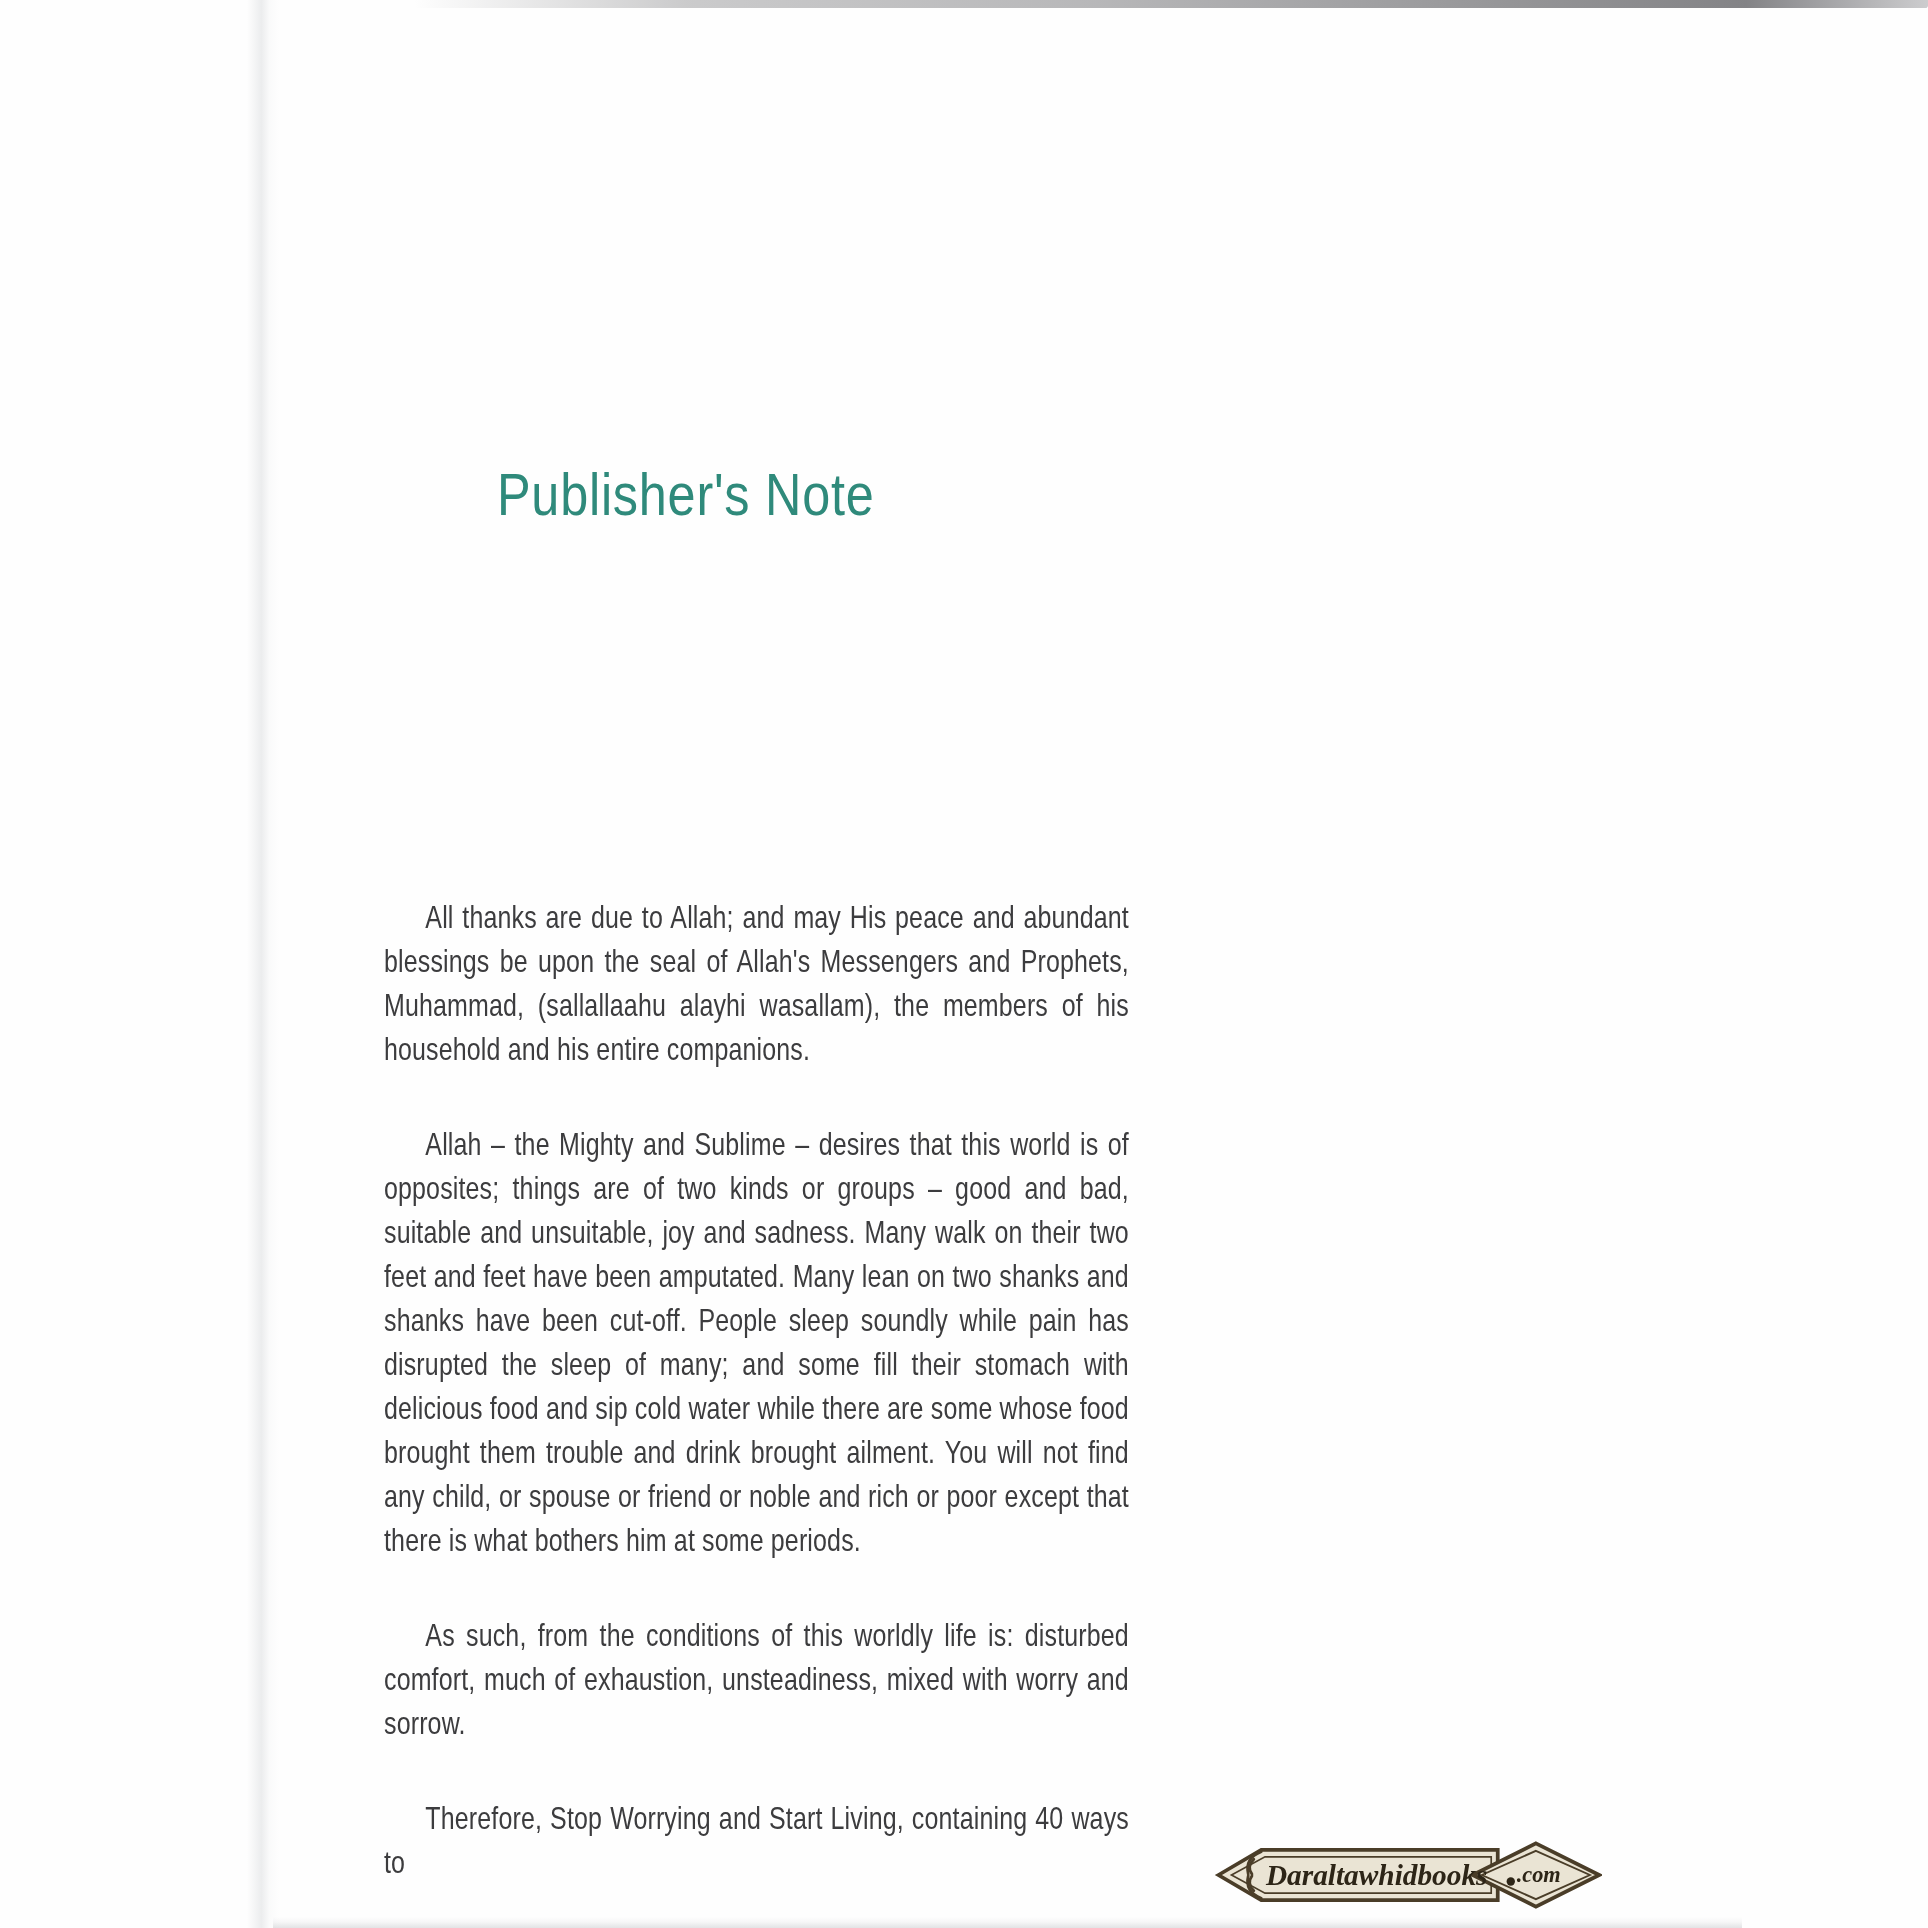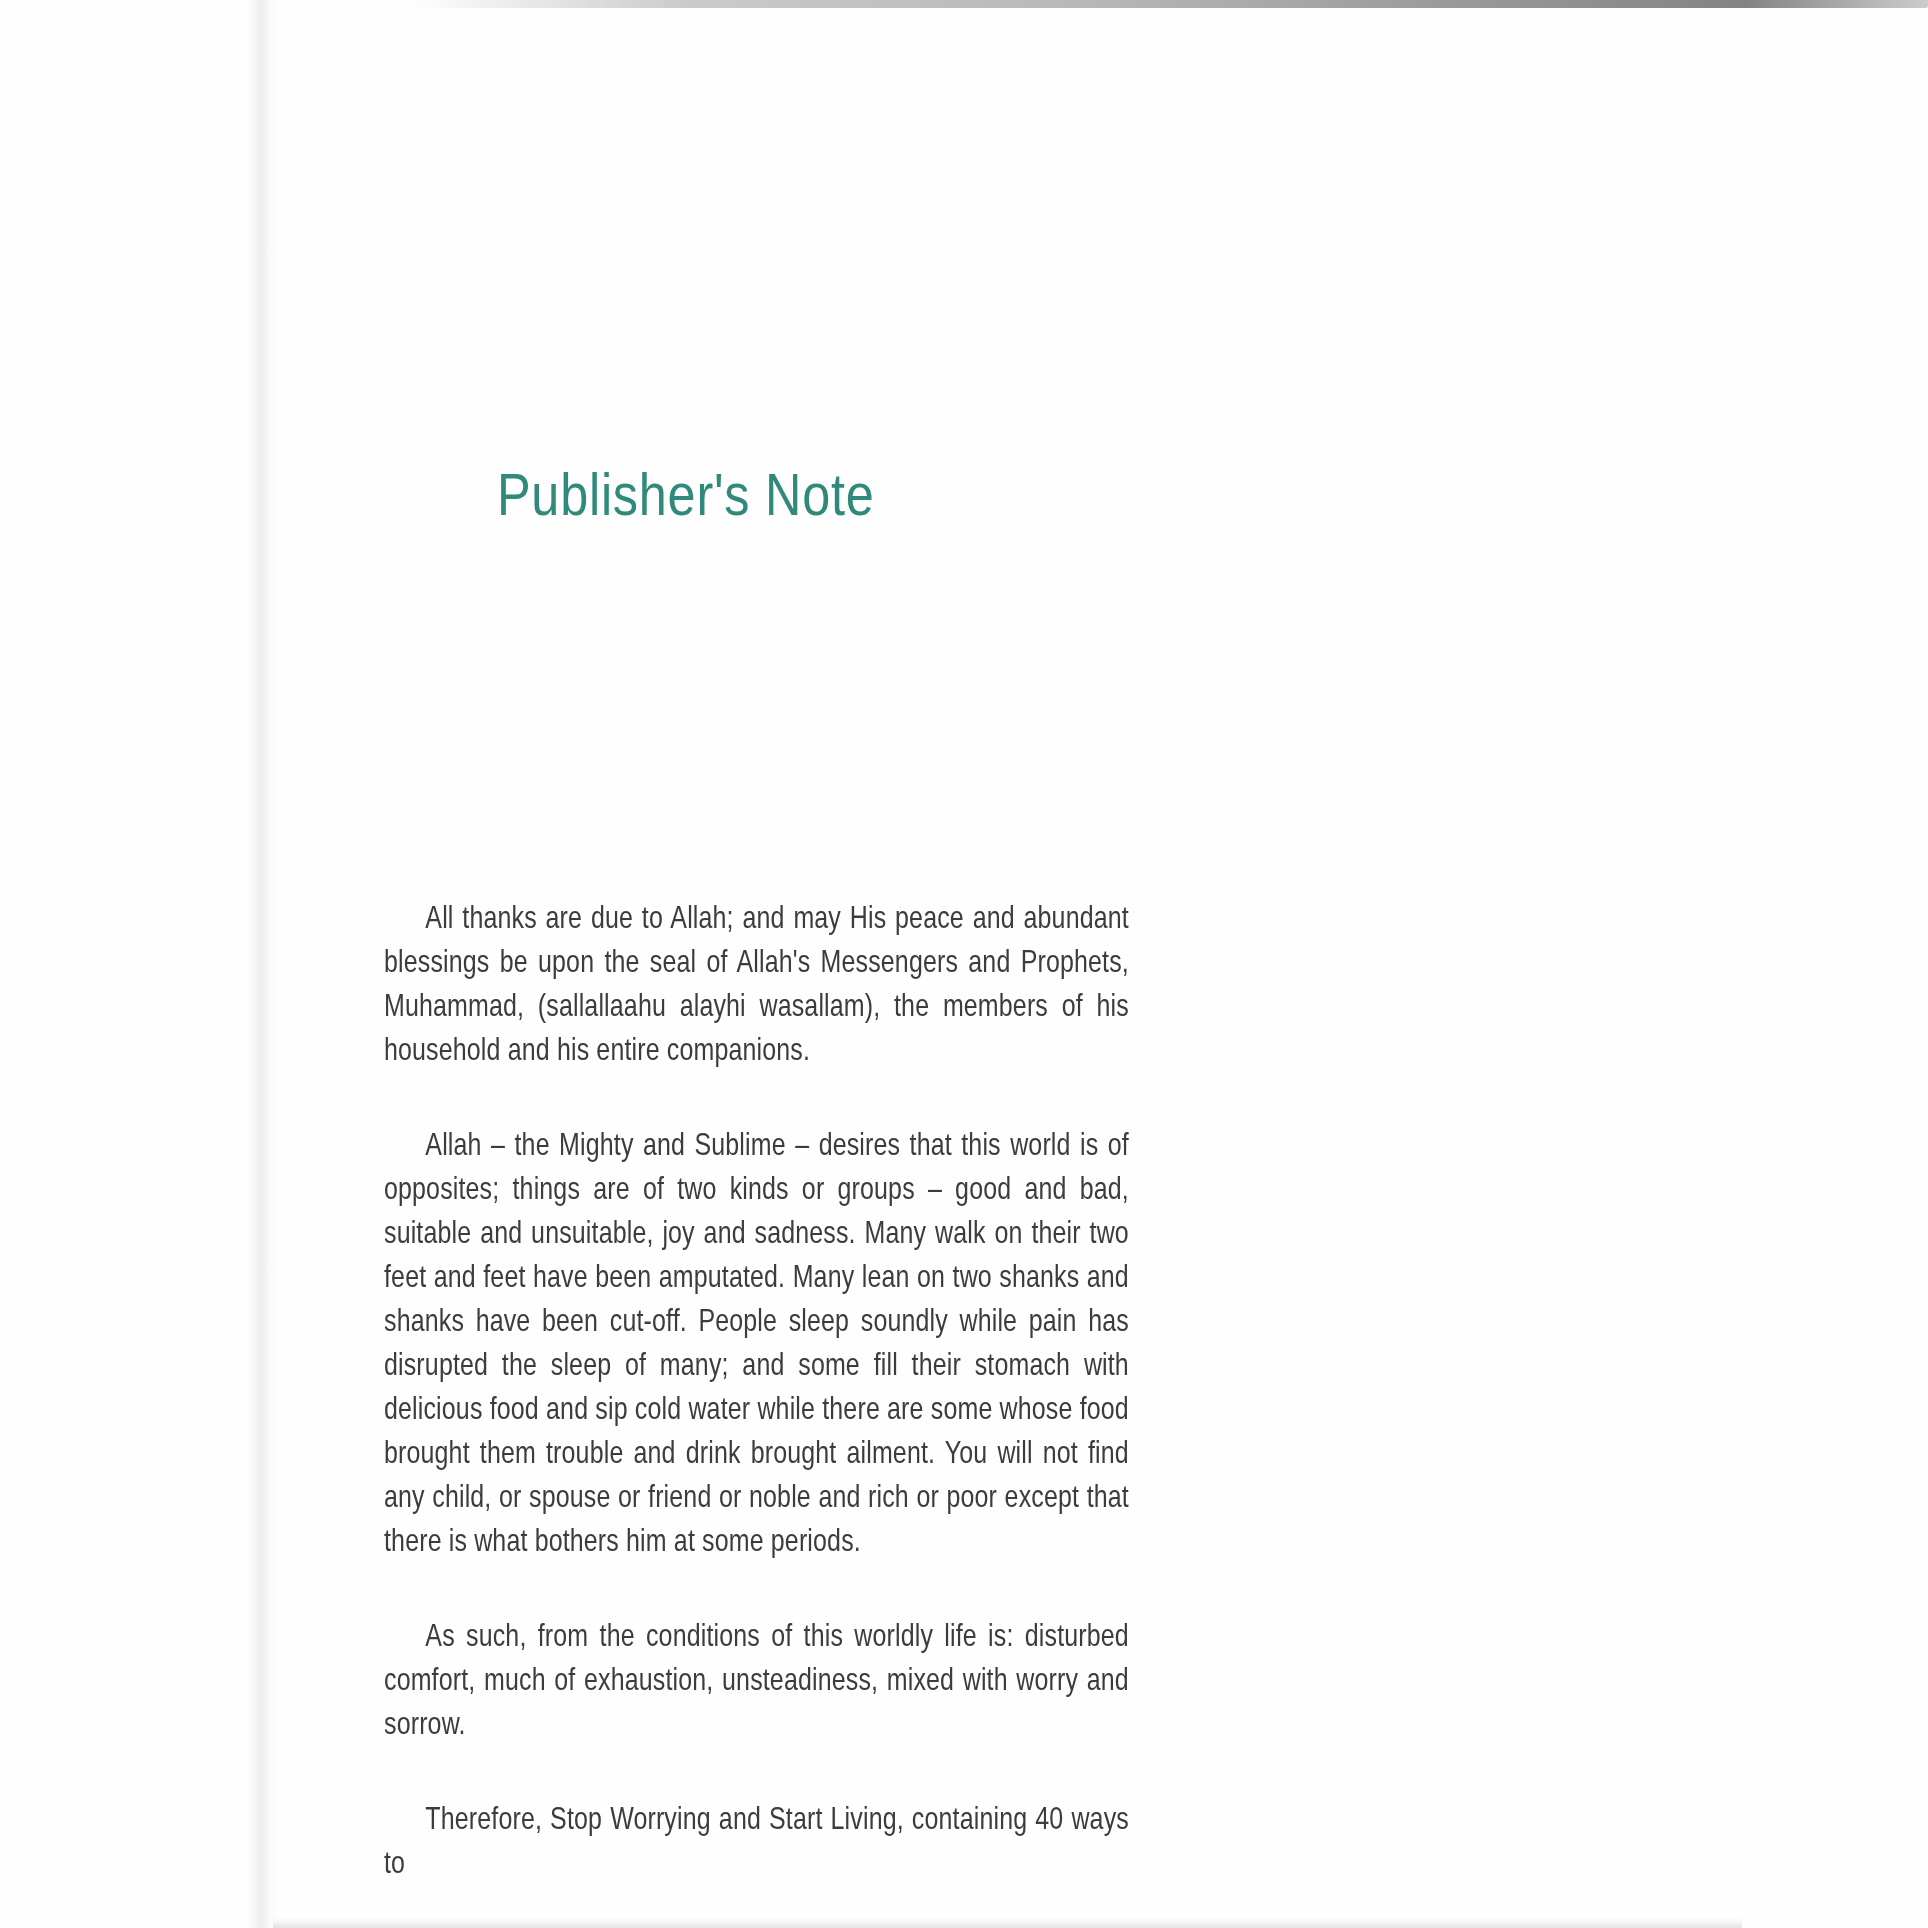--- a/index.html
+++ b/index.html
@@ -112,15 +112,35 @@
 
   <h1 class="heading">Publisher's Note</h1>
 
   <div class="body-text">
     <p>All thanks are due to Allah; and may His peace and abundant blessings be upon the seal of Allah's Messengers and Prophets, Muhammad, (sallallaahu alayhi wasallam), the members of his household and his entire companions.</p>
     <p>Allah – the Mighty and Sublime – desires that this world is of opposites; things are of two kinds or groups – good and bad, suitable and unsuitable, joy and sadness. Many walk on their two feet and feet have been amputated. Many lean on two shanks and shanks have been cut-off. People sleep soundly while pain has disrupted the sleep of many; and some fill their stomach with delicious food and sip cold water while there are some whose food brought them trouble and drink brought ailment. You will not find any child, or spouse or friend or noble and rich or poor except that there is what bothers him at some periods.</p>
     <p>As such, from the conditions of this worldly life is: disturbed comfort, much of exhaustion, unsteadiness, mixed with worry and sorrow.</p>
     <p>Therefore, Stop Worrying and Start Living, containing 40 ways to</p>
   </div>
 
+  <div class="watermark">
+    <svg width="391" height="70" viewBox="0 0 420 74">
+
+      <polygon points="8,37 54,10 308,10 308,64 54,64" fill="#eae4d4" stroke="#4a3d28" stroke-width="4"></polygon>
+      <polygon points="22,37 58,17.5 301,17.5 301,56.5 58,56.5" fill="none" stroke="#4a3d28" stroke-width="1.8"></polygon>
+
+      <g stroke="#4a3d28" fill="none" stroke-width="3" stroke-linecap="round">
+        <path d="M54,12 q-18,7 -14,24"></path>
+        <path d="M54,62 q-18,-7 -14,-24"></path>
+        <path d="M46,20 q-8,8 -2,16"></path>
+        <path d="M46,54 q-8,-8 -2,-16"></path>
+      </g>
+
+      <polygon points="349,3 417,37 349,71 281,37" fill="#eae4d4" stroke="#4a3d28" stroke-width="4"></polygon>
+      <polygon points="349,11 407,37 349,63 291,37" fill="none" stroke="#4a3d28" stroke-width="2"></polygon>
+      <circle cx="322" cy="44" r="4.5" fill="#2d2517"></circle>
+      <text x="178" y="48" text-anchor="middle" font-size="32" textLength="238" lengthAdjust="spacingAndGlyphs" class="banner-site">Daraltawhidbooks</text>
+      <text x="352" y="45" text-anchor="middle" font-size="24" class="banner-tld">.com</text>
+    </svg>
+  </div>
 
 </div>
 
 
 </body></html>

